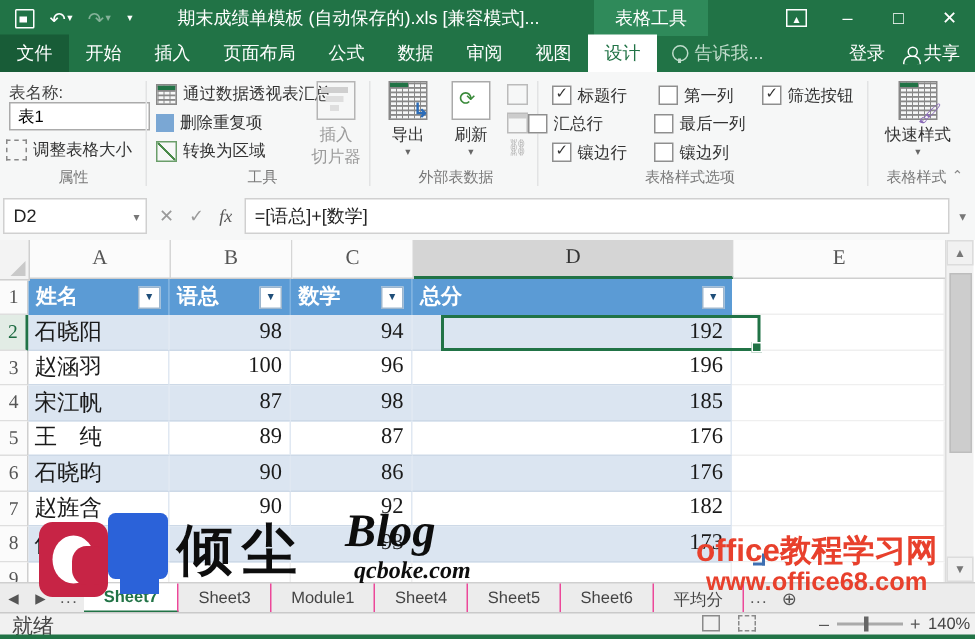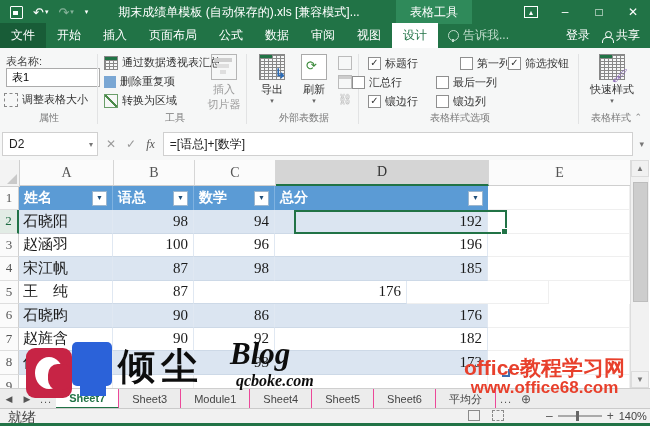--- a/index.html
+++ b/index.html
@@ -238,21 +238,21 @@
       <span class="icon12" style="border:1px solid #bbb;background:linear-gradient(#ccc 0 0) 0 0/12px 3px no-repeat;"></span>
       <span style="line-height:10px;">⛓</span>
     </div>
     <div class="grouplabel" style="left:258px;width:92px;">外部表数据</div>
     <div class="gsep" style="left:358px;"></div>
 
     <div class="chk" style="left:368px;top:8px;">
       <span class="box">✓</span>
       <span>标题行</span>
     </div>
-    <div class="chk" style="left:460px;top:8px;text-align:right;">
+    <div class="chk" style="left:439px;top:8px;text-align:right;">
       <span class="box"></span>
       <span>第一列</span>
     </div>
     <div class="chk" style="left:508px;top:8px;">
       <span class="box">✓</span>
       <span>筛选按钮</span>
     </div>
     <div class="chk" style="left:352px;top:27px;">
       <span class="box"></span>
       <span>汇总行</span>
@@ -351,20 +351,21 @@
       <div class="rowhdr">4</div>
       <div class="c cA tcell band namec">宋江帆</div>
       <div class="c cB tcell band numc">87</div>
       <div class="c cC tcell band numc">98</div>
       <div class="c cD tcell band numc">185</div>
       <div class="c cE ecell"></div>
     </div>
     <div class="gr">
       <div class="rowhdr">5</div>
       <div class="c cA tcell namec">王　纯</div>
+      <div class="c cB tcell numc">89</div>
       <div class="c cC tcell numc">87</div>
       <div class="c cD tcell numc">176</div>
       <div class="c cE ecell"></div>
     </div>
     <div class="gr">
       <div class="rowhdr">6</div>
       <div class="c cA tcell band namec">石晓昀</div>
       <div class="c cB tcell band numc">90</div>
       <div class="c cC tcell band numc">86</div>
       <div class="c cD tcell band numc">176</div>

